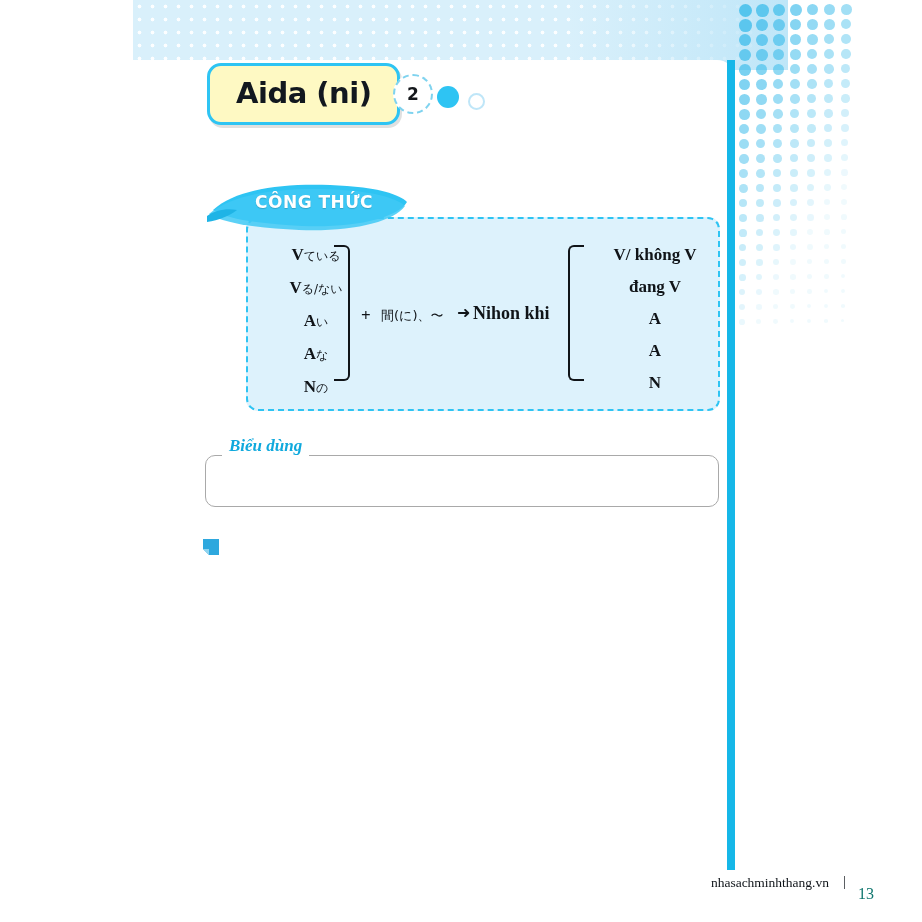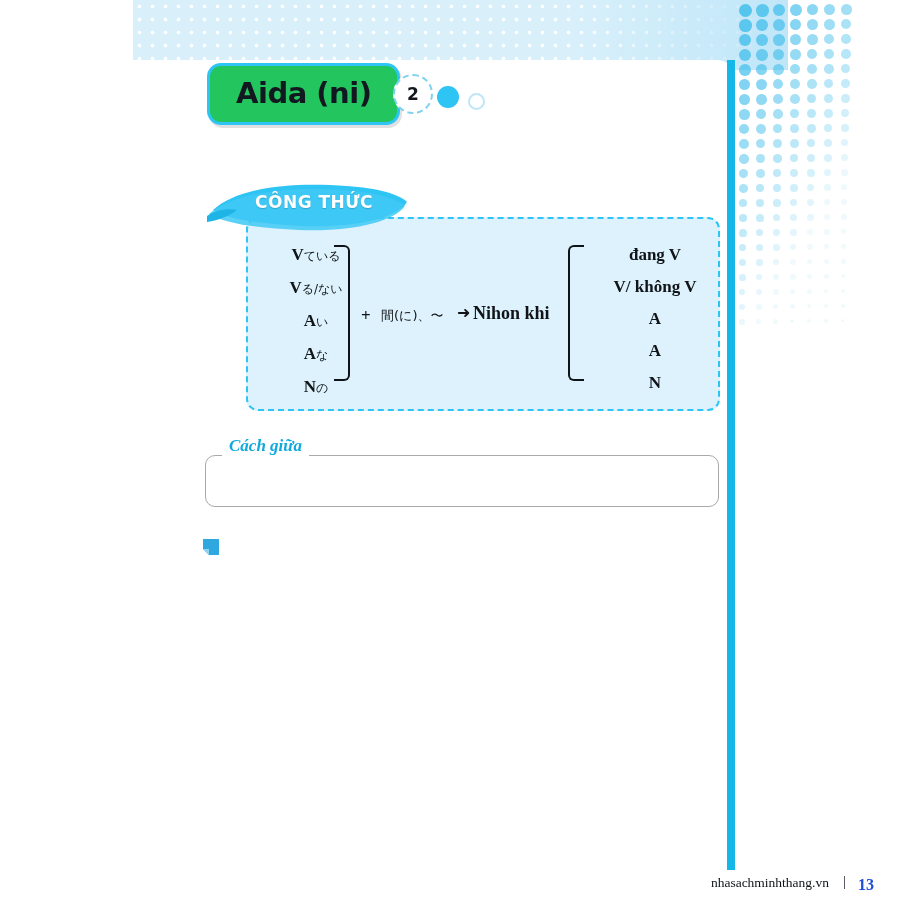--- a/index.html
+++ b/index.html
@@ -55,21 +55,21 @@
   }
   .card-right-edge{
     position:absolute;left:727px;top:60px;width:8px;height:810px;
     background:#15b7e8;
     z-index:5;
   }
   
   .title-chip{
     position:absolute;left:207px;top:63px;
     padding:10px 26px 12px 26px;
-    background:#22c55e;
+    background:#fef9c3;
     border:3px solid #2ec4f3;
     border-radius:14px;
     z-index:7;
     box-shadow:2px 3px 0 rgba(0,0,0,.12);
   }
   .title-chip .t{
     font-family:"DejaVu Sans", sans-serif;
     font-weight:bold;
     font-size:29px;
     color:#12181f;
@@ -208,21 +208,21 @@
     position:absolute;left:0;top:865px;width:922px;height:57px;z-index:10;
   }
   .footer .site{
     position:absolute;right:93px;top:10px;
     font-size:13.5px;color:#0f1419;
   }
   .footer .sep{
     position:absolute;right:76px;top:9px;font-size:14px;color:#0f1419;
   }
   .footer .pg{
-    position:absolute;right:48px;top:11px;font-size:16px;color:#1d4ed8;font-weight:bold;
+    position:absolute;right:48px;top:20px;font-size:16px;color:#0f766e;font-weight:normal;
   }
   .bottom-bar{
     position:absolute;left:133px;top:870px;width:602px;height:4px;background:#ffffff;z-index:9;
   }
 </style>
 </head>
 <body>
 
 <div class="page">
 
@@ -419,31 +419,31 @@
         <div><span>A</span><span class="jp">な</span></div>
         <div><span>N</span><span class="jp">の</span></div>
       </div>
       <div class="brace-left"></div>
       <div class="plus">+</div>
       <div class="mid-jp">間(に)、〜</div>
       <div class="arrow">➜</div>
       <div class="mid-word">Nihon khi</div>
       <div class="brace-right"></div>
       <div class="col-right">
+        <div>V/ không V</div>
         <div>đang V</div>
-        <div>V/ không V</div>
         <div>A</div>
         <div>A</div>
         <div>N</div>
       </div>
     </div>
   </div>
 
   <div class="usage-box"></div>
-  <div class="usage-label">Cách giữa</div>
+  <div class="usage-label">Biểu dùng</div>
   <div class="usage-text">Biểu thị khoảng giữa 2 điểm về mặt thời gian.</div>
 
   <div class="vidu-icon">
     <svg width="22" height="22" viewBox="0 0 22 22">
       <path d="M0 2 H16 V18 H6 L0 12 Z" fill="#2ea8de"></path>
       <path d="M0 12 H6 V18 Z" fill="#8fd4ef"></path>
     </svg>
   </div>
   <div class="vidu-title">Ví dụ</div>
 

